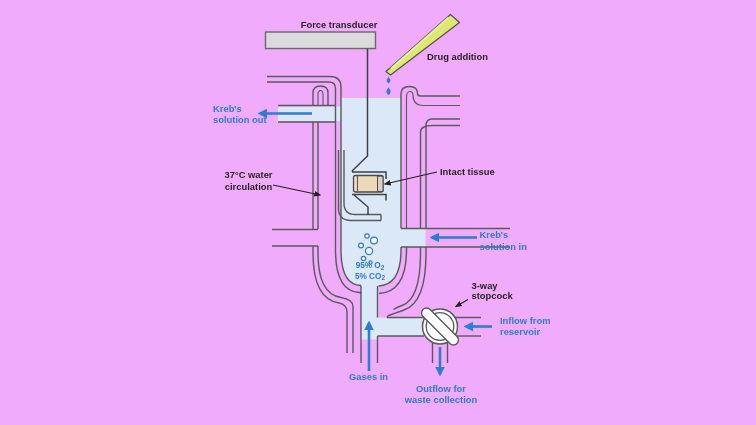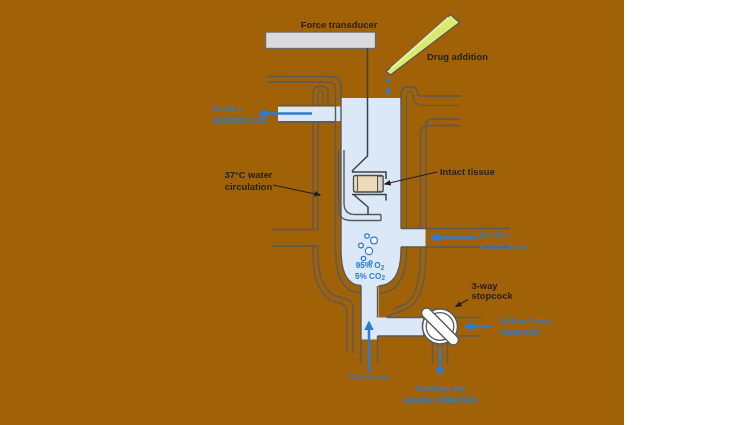--- a/index.html
+++ b/index.html
@@ -1,20 +1,20 @@
 <!DOCTYPE html>
 <html style="--accent: #2e7cd1; --liquid: #dbe8f7; --wall: #595a5c; --pipette: #dce96f; --tissue: #ecdab9; --transducer: #dbdbdd;"><head>
 <meta charset="utf-8">
 <style>
   :root{
     --accent:#2e7cd1; --liquid:#dbe8f7; --wall:#595a5c;
     --pipette:#dce96f; --tissue:#ecdab9; --transducer:#dbdbdd;
   }
   html,body{margin:0;padding:0;background:#ffffff;}
-  .canvas{position:relative;width:624px;height:425px;background:#a16207;overflow:hidden;}
+  .canvas{position:relative;width:756px;height:425px;background:#f0abfc;overflow:hidden;}
   svg{display:block;}
   .wall{stroke:var(--wall);stroke-width:1.4;fill:none;stroke-linecap:butt;}
   .wall-thin{stroke:var(--wall);stroke-width:1.1;fill:none;}
   .liquid{fill:var(--liquid);stroke:none;}
   .arrow-blue{stroke:var(--accent);stroke-width:2.6;fill:none;}
   .arrow-black{stroke:#231f20;stroke-width:1.2;fill:none;}
   .mk-blue{fill:var(--accent);}
   .mk-black{fill:#231f20;}
   .bubble{stroke:var(--accent);stroke-width:1.2;fill:#f7fbff;}
   .drop{fill:var(--accent);stroke:none;}

